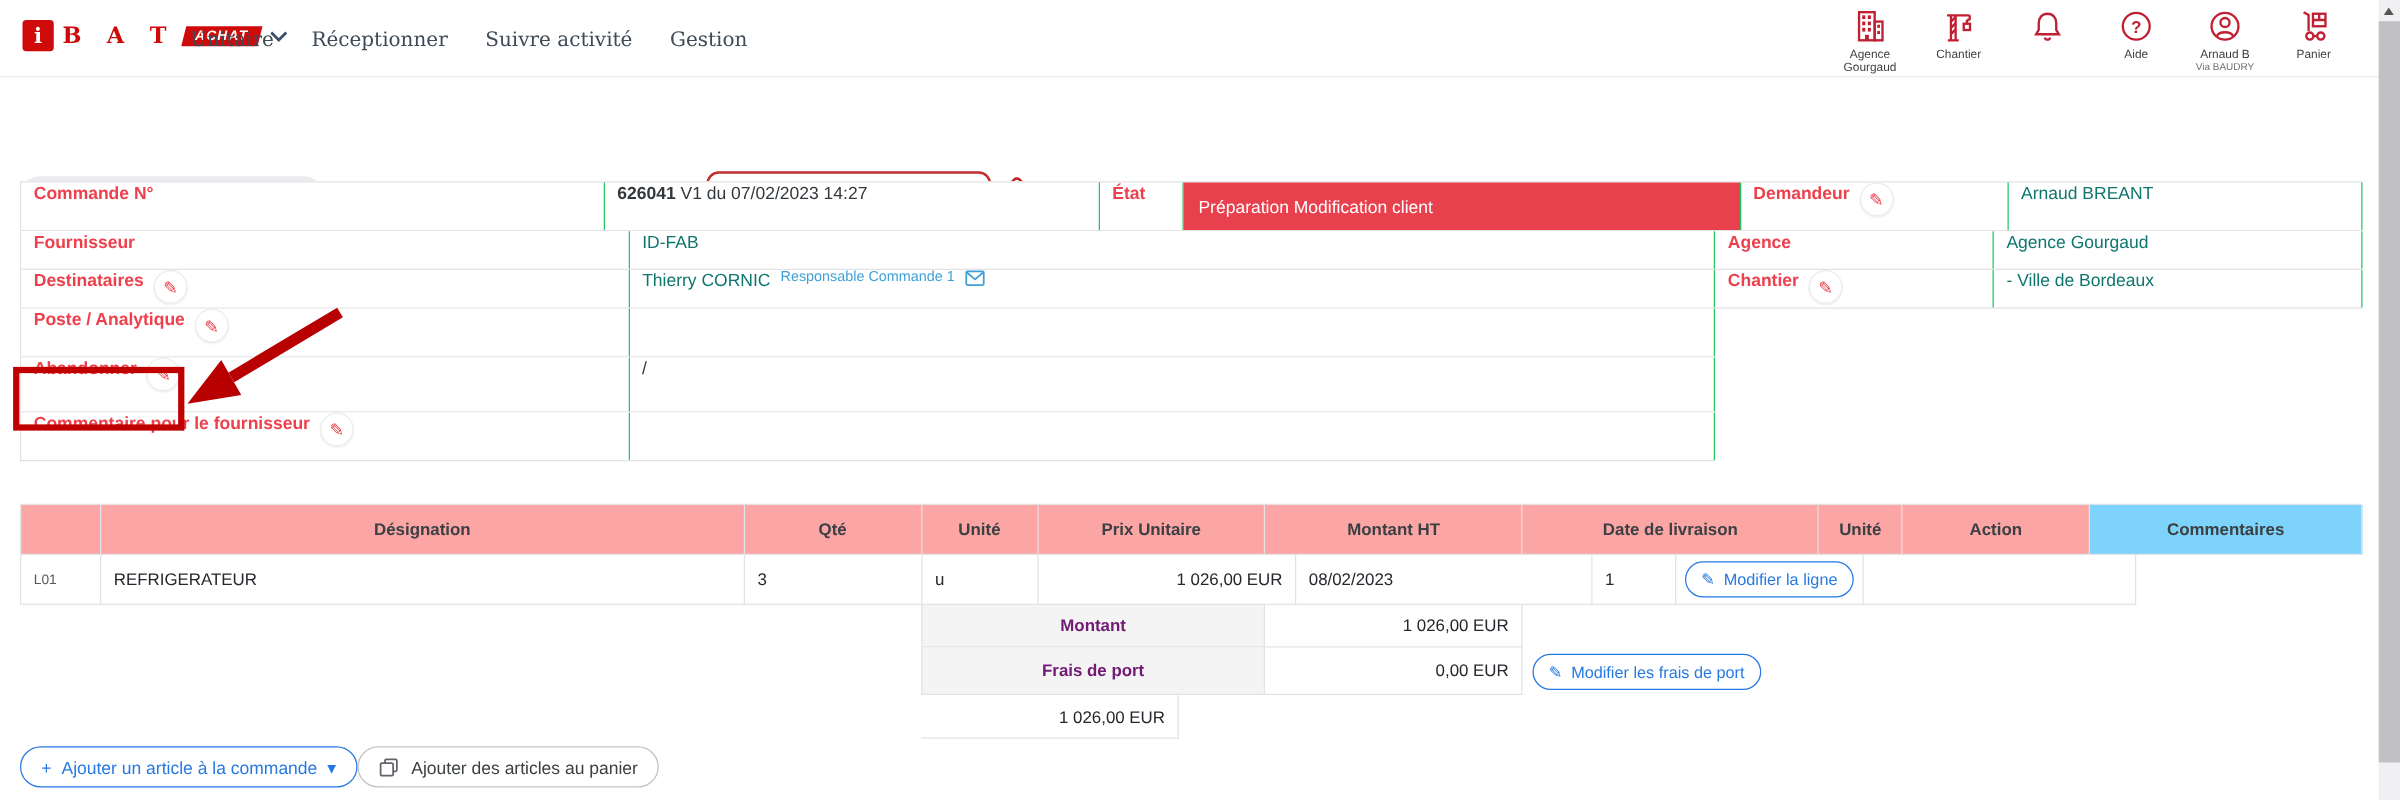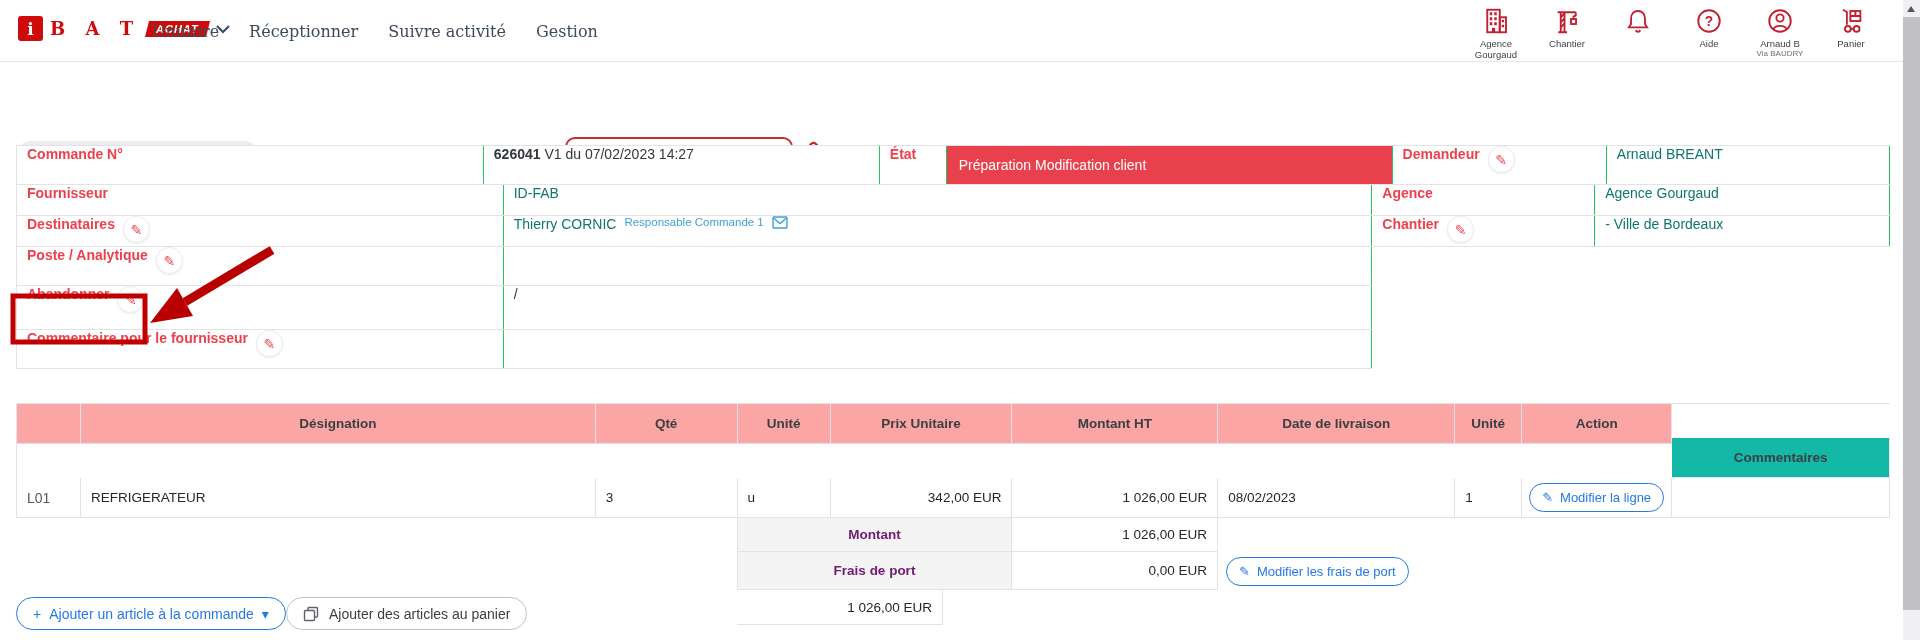--- a/index.html
+++ b/index.html
@@ -70,26 +70,26 @@
   .h-r4 { height:39px; } .h-r5 { height:44px; } .h-r6 { height:39px; }
   .role-sub { font-size:11.5px; color:#3fa0d8; }
 
   
   .items { position:absolute; left:16px; top:403px; width:1874px; }
   .trow { display:flex; border-left:1px solid #e3e3e6; }
   .trow.thead { border-top:1px solid #e3e3e6; }
   .tc { border-right:1px solid #e3e3e6; border-bottom:1px solid #e3e3e6;
     display:flex; align-items:center; padding:0 10px; height:40px; font-size:13.5px; color:#24272b; }
   .thead .tc { background:#fca5a5; font-weight:bold; justify-content:center; color:#3c4043; }
-  .thead .tc.comhead { background:#14b8a6;margin-top:34px; }
+  .thead .tc.comhead { background:#7dd3fc; }
   .c-code { width:64px; } .c-des { width:515px; } .c-qte { width:142px; } .c-uni { width:93px; }
   .c-prix { width:182px; } .c-mont { width:206px; } .c-date { width:237px; } .c-recu { width:67px; }
   .c-act { width:150px; } .c-com { width:218px; }
   .num { justify-content:flex-end; }
-  .code-txt { color:#55595e; font-size:14px; }
+  .code-txt { color:#55595e; font-size:11px; }
   .line-btn, .frais-btn { display:flex; align-items:center; gap:7px; background:#fff;
     border:1.5px solid #2678e3; color:#2678e3; border-radius:15px; height:29px; padding:0 12px;
     font-size:13px; cursor:pointer; white-space:nowrap; }
   .act-center { justify-content:center; }
 
   .srow { display:flex; margin-left:721px; }
   .scell { border-right:1px solid #e3e3e6; border-bottom:1px solid #e3e3e6; display:flex;
     align-items:center; font-size:13.5px; }
   .s-label { width:275px; background:#f4f4f4; font-weight:bold; justify-content:center;
     border-left:1px solid #e3e3e6; color:#701a75; }
@@ -337,21 +337,20 @@
       <div class="tc c-act">Action</div>
       <div class="tc c-com comhead">Commentaires</div>
     </div>
     <div class="trow">
       <div class="tc c-code">
           <span class="code-txt">L01</span>
         </div>
       <div class="tc c-des">REFRIGERATEUR</div>
       <div class="tc c-qte">3</div>
       <div class="tc c-uni">u</div>
-      <div class="tc c-prix num">342,00 EUR</div>
       <div class="tc c-mont num">1 026,00 EUR</div>
       <div class="tc c-date">08/02/2023</div>
       <div class="tc c-recu">1</div>
       <div class="tc c-act act-center">
         <button class="line-btn">
           <span>✎</span>
           <span>Modifier la ligne</span>
         </button>
       </div>
       <div class="tc c-com"></div>

